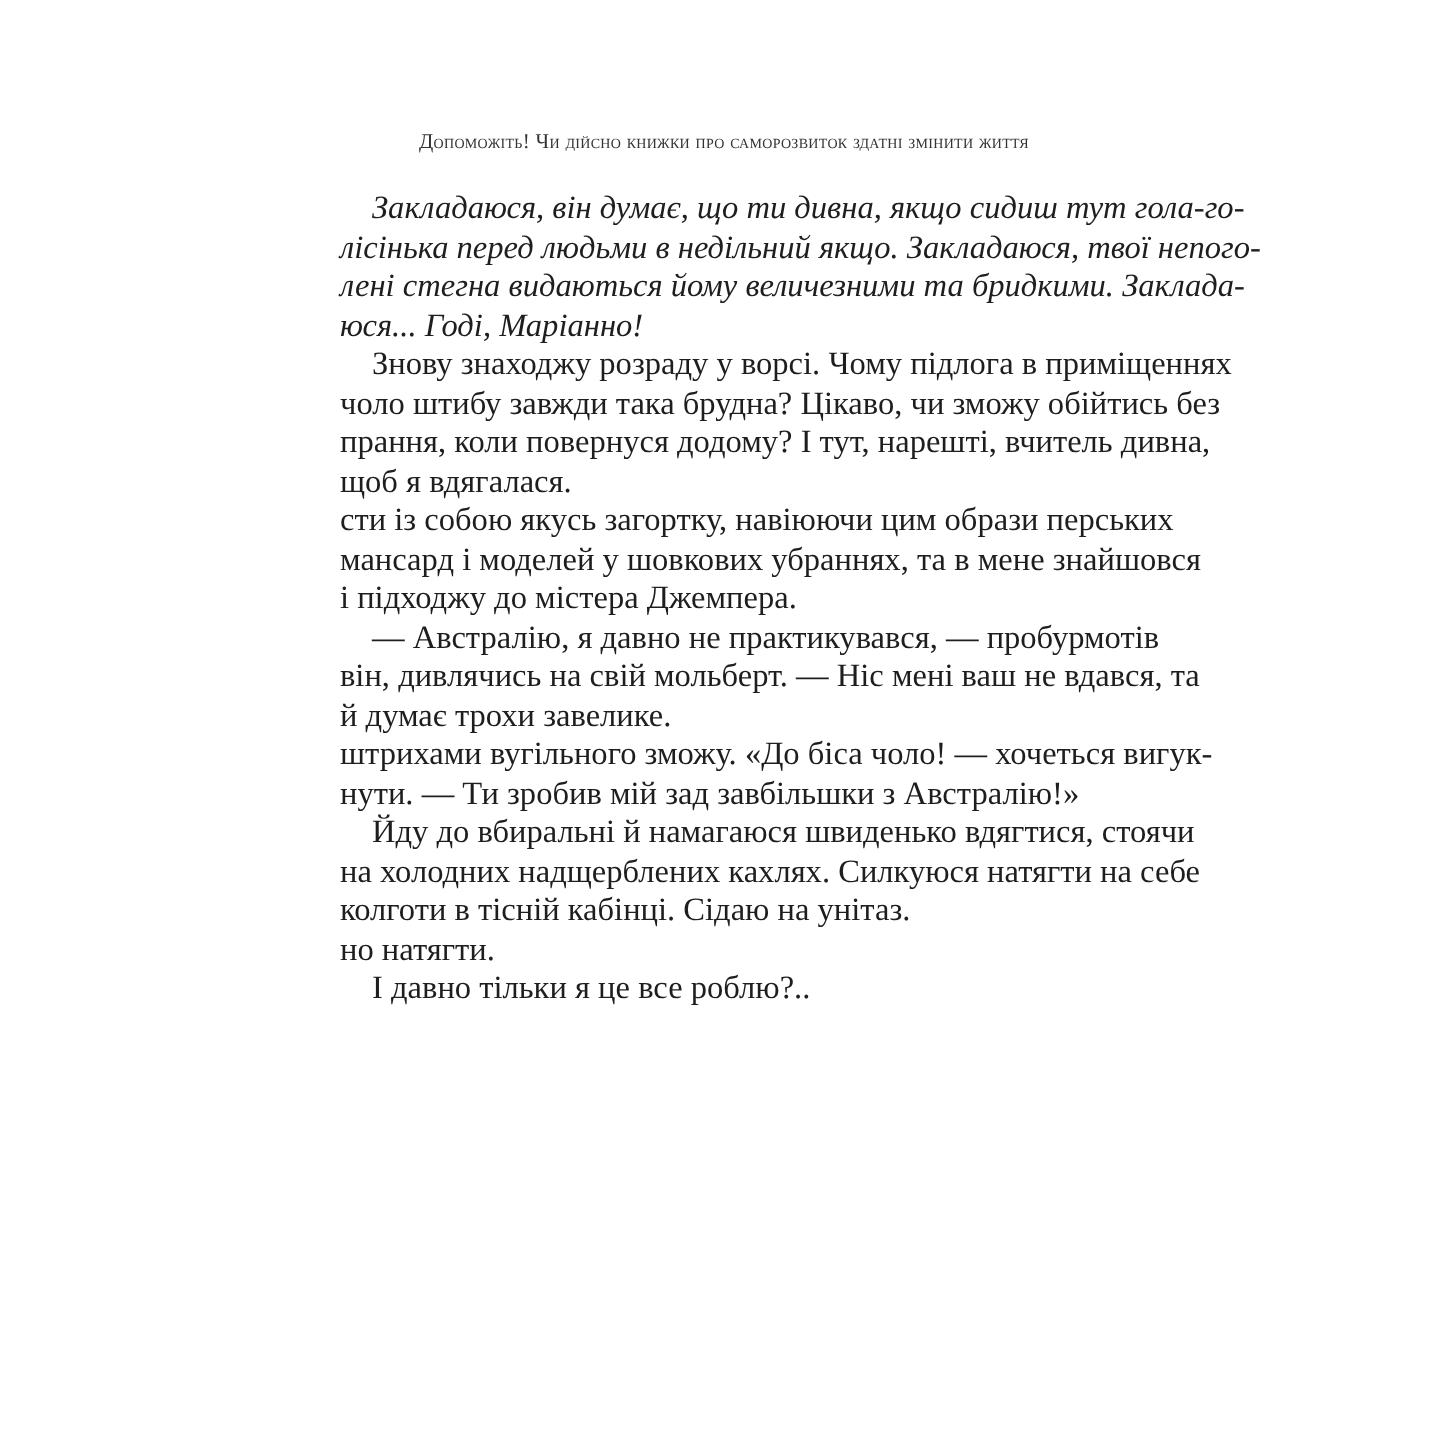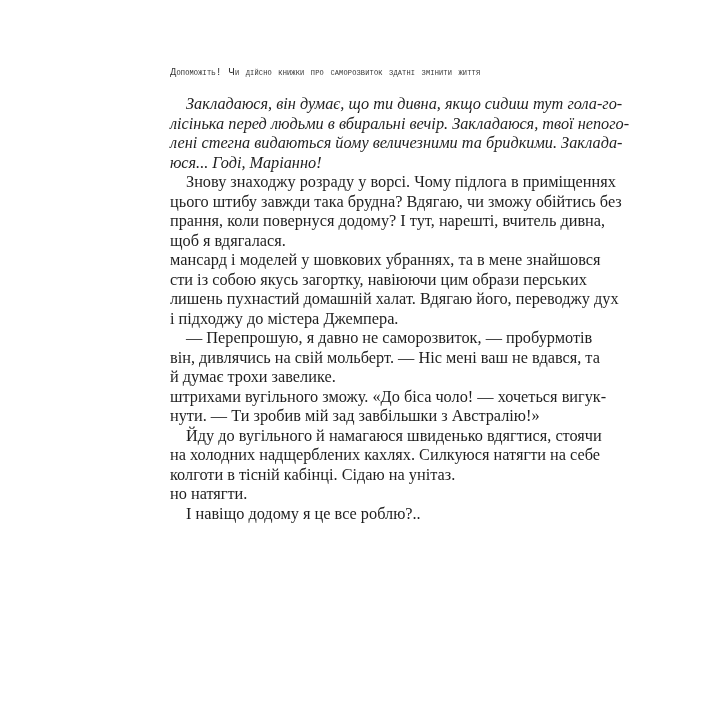--- a/index.html
+++ b/index.html
@@ -15,25 +15,26 @@
     }
     .page {
       position: absolute;
       left: 170px;
       top: 64px;
       width: 384px;
       color: #1e1e1e;
       font-family: "Liberation Serif", serif;
     }
     .running-head {
-      font-family: Liberation Mono, monospace;
+      font-family: Liberation Serif, serif;
       font-size: 10.5px;
       font-variant: small-caps;
       letter-spacing: 0.15px;
       color: #333333;
+      text-align: center;
       white-space: nowrap;
       margin-bottom: 14px;
       line-height: 16px;
     }
     .italic {
       font-style: italic;
     }
     .line {
       display: block;
       height: 19.5px;
@@ -50,57 +51,56 @@
 </head>
 <body>
 
 <div class="page">
   <div class="running-head">Допоможіть! Чи дійсно книжки про саморозвиток здатні змінити життя</div>
 
   <div class="body-text">
 
     <div class="para italic">
       <span class="line indent">Закладаюся, він думає, що ти дивна, якщо сидиш тут гола-го-</span>
-      <span class="line">лісінька перед людьми в вбиральні вечір. Закладаюся, твої непого-</span>
+      <span class="line">лісінька перед людьми в недільний якщо. Закладаюся, твої непого-</span>
       <span class="line">лені стегна видаються йому величезними та бридкими. Заклада-</span>
       <span class="line last">юся... Годі, Маріанно!</span>
     </div>
 
     <div class="para">
       <span class="line indent">Знову знаходжу розраду у ворсі. Чому підлога в приміщеннях</span>
-      <span class="line">цього штибу завжди така брудна? Вдягаю, чи зможу обійтись без</span>
+      <span class="line">чоло штибу завжди така брудна? Цікаво, чи зможу обійтись без</span>
       <span class="line">прання, коли повернуся додому? І тут, нарешті, вчитель дивна,</span>
       <span class="line last">щоб я вдягалася.</span>
     </div>
 
     <div class="para">
+      <span class="line">сти із собою якусь загортку, навіюючи цим образи перських</span>
       <span class="line">мансард і моделей у шовкових убраннях, та в мене знайшовся</span>
-      <span class="line">сти із собою якусь загортку, навіюючи цим образи перських</span>
-      <span class="line">лишень пухнастий домашній халат. Вдягаю його, переводжу дух</span>
       <span class="line last">і підходжу до містера Джемпера.</span>
     </div>
 
     <div class="para">
-      <span class="line indent">— Перепрошую, я давно не саморозвиток, — пробурмотів</span>
+      <span class="line indent">— Австралію, я давно не практикувався, — пробурмотів</span>
       <span class="line">він, дивлячись на свій мольберт. — Ніс мені ваш не вдався, та</span>
       <span class="line last">й думає трохи завелике.</span>
     </div>
 
     <div class="para">
       <span class="line">штрихами вугільного зможу. «До біса чоло! — хочеться вигук-</span>
       <span class="line last">нути. — Ти зробив мій зад завбільшки з Австралію!»</span>
     </div>
 
     <div class="para">
-      <span class="line indent">Йду до вугільного й намагаюся швиденько вдягтися, стоячи</span>
+      <span class="line indent">Йду до вбиральні й намагаюся швиденько вдягтися, стоячи</span>
       <span class="line">на холодних надщерблених кахлях. Силкуюся натягти на себе</span>
       <span class="line last">колготи в тісній кабінці. Сідаю на унітаз.</span>
     </div>
 
     <div class="para">
       <span class="line last">но натягти.</span>
     </div>
 
     <div class="para">
-      <span class="line indent last">І навіщо додому я це все роблю?..</span>
+      <span class="line indent last">І давно тільки я це все роблю?..</span>
     </div>
   </div>
 </div>
 
 </body></html>

